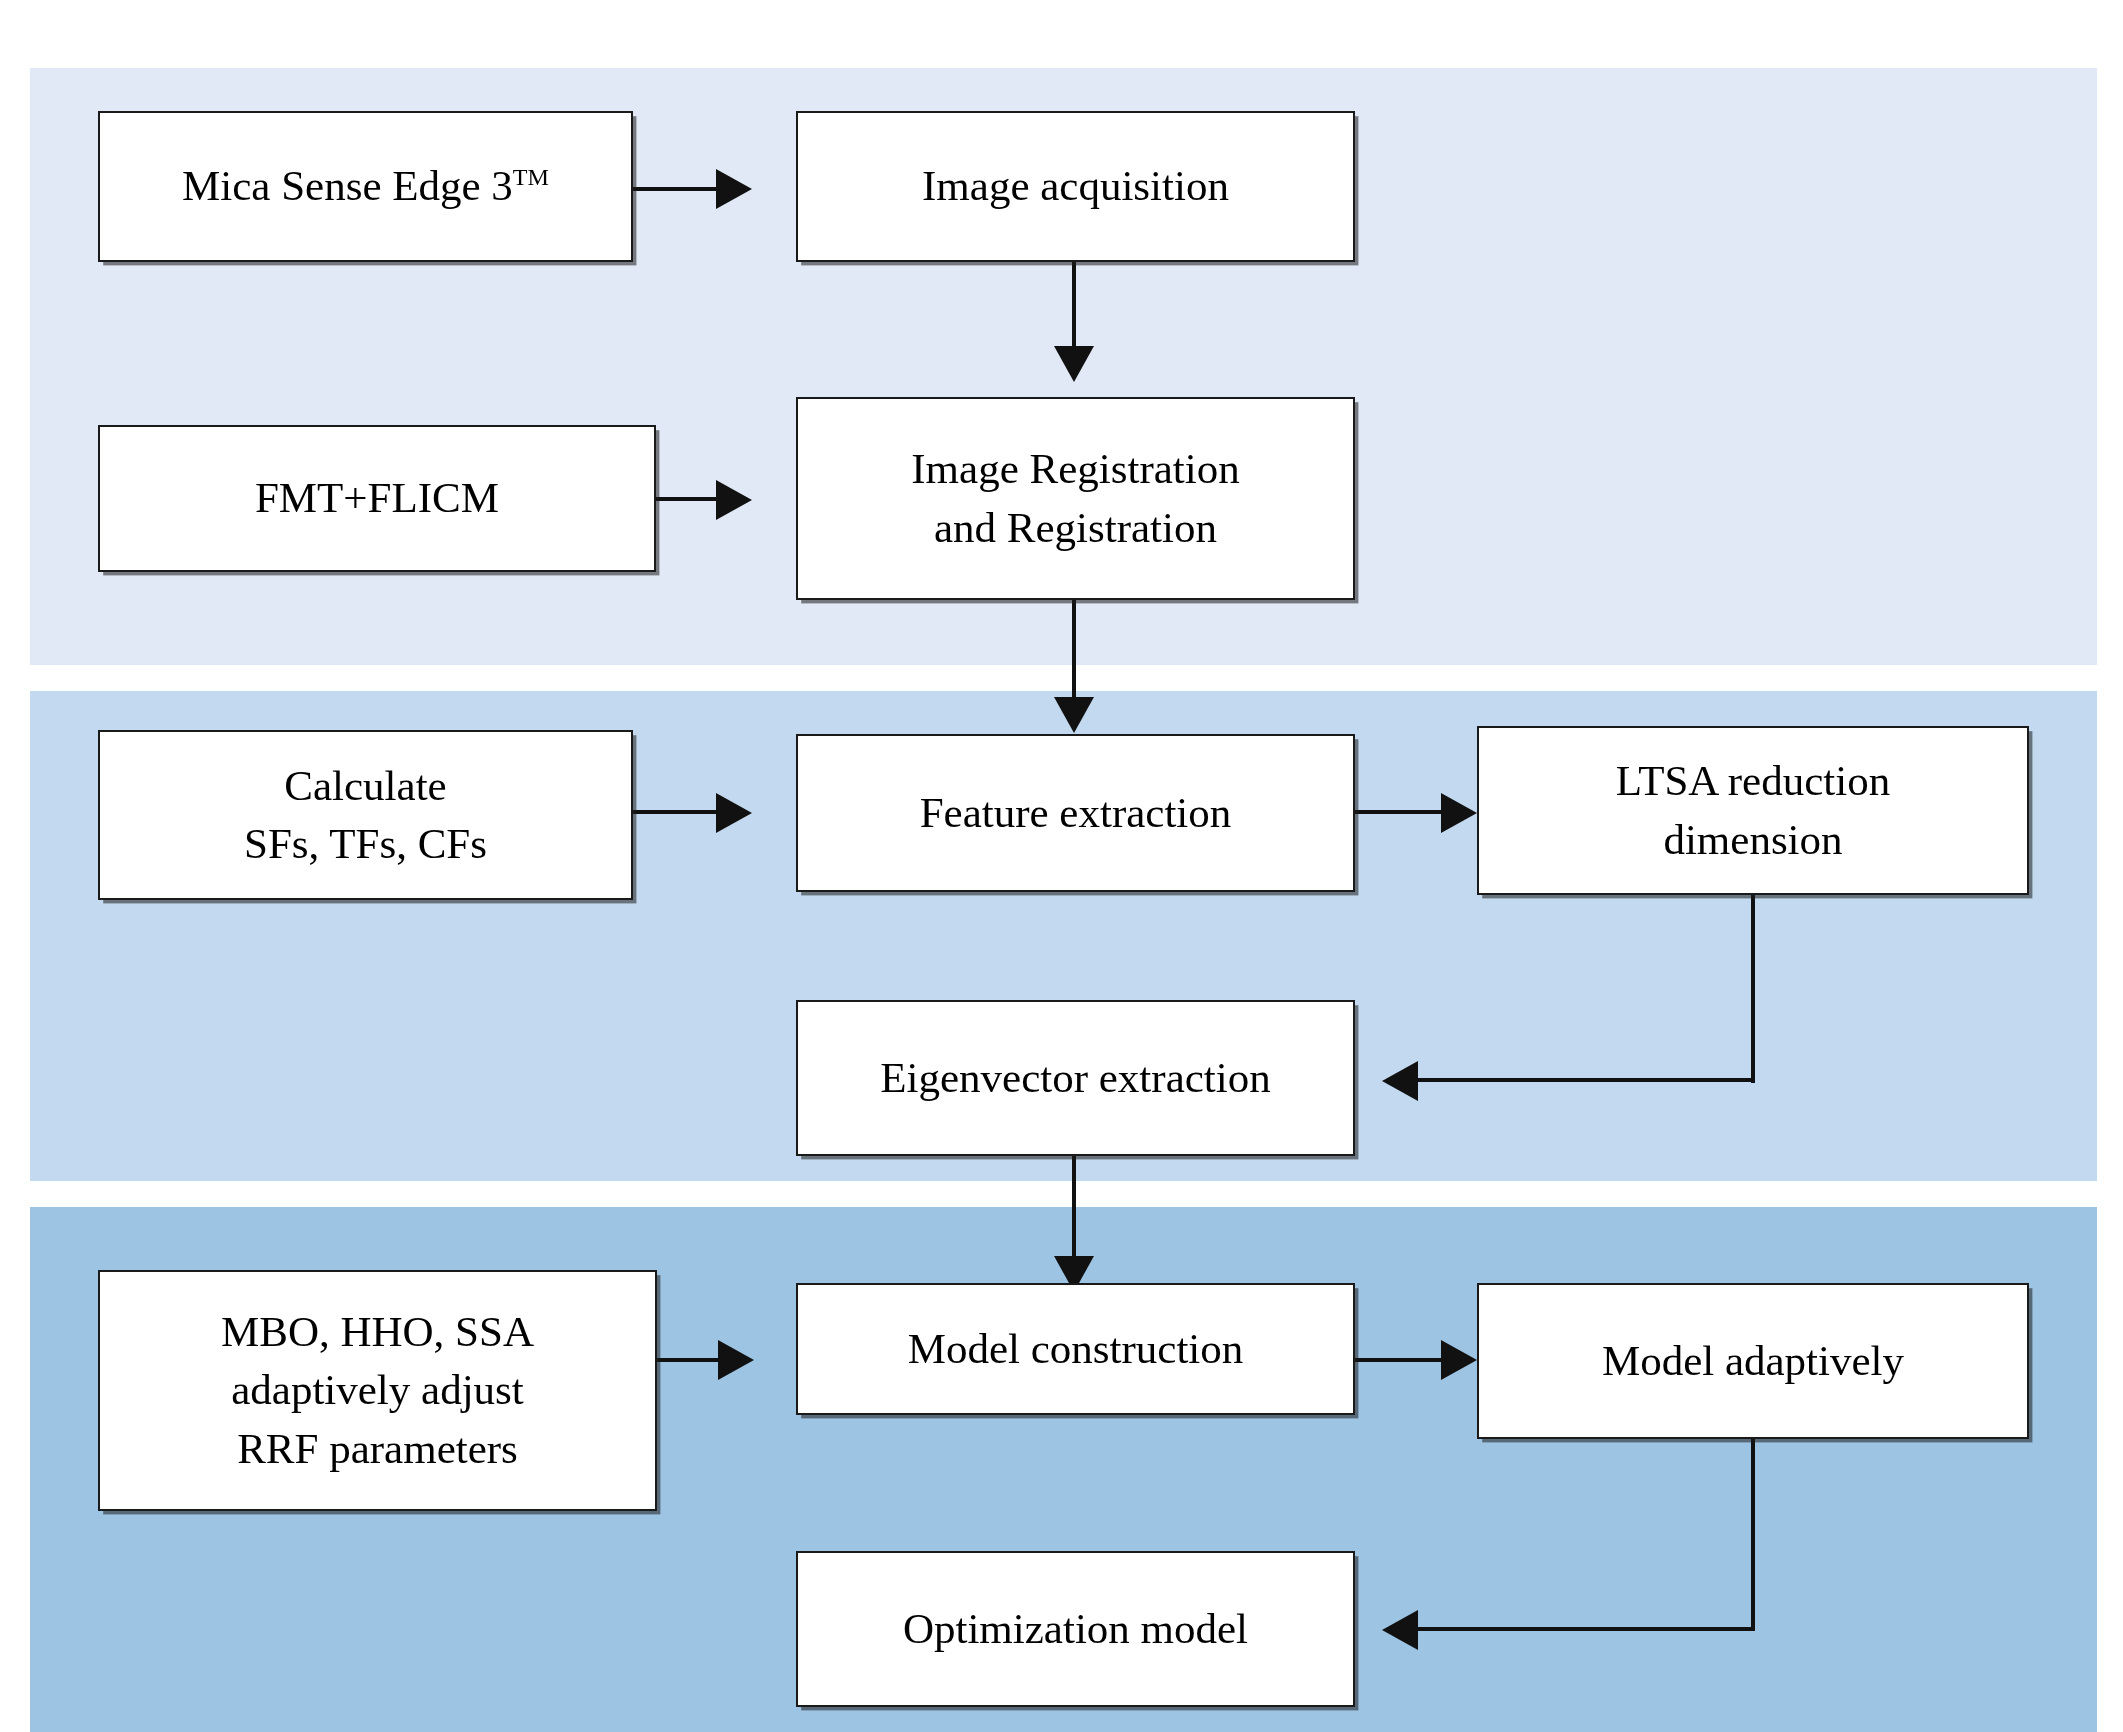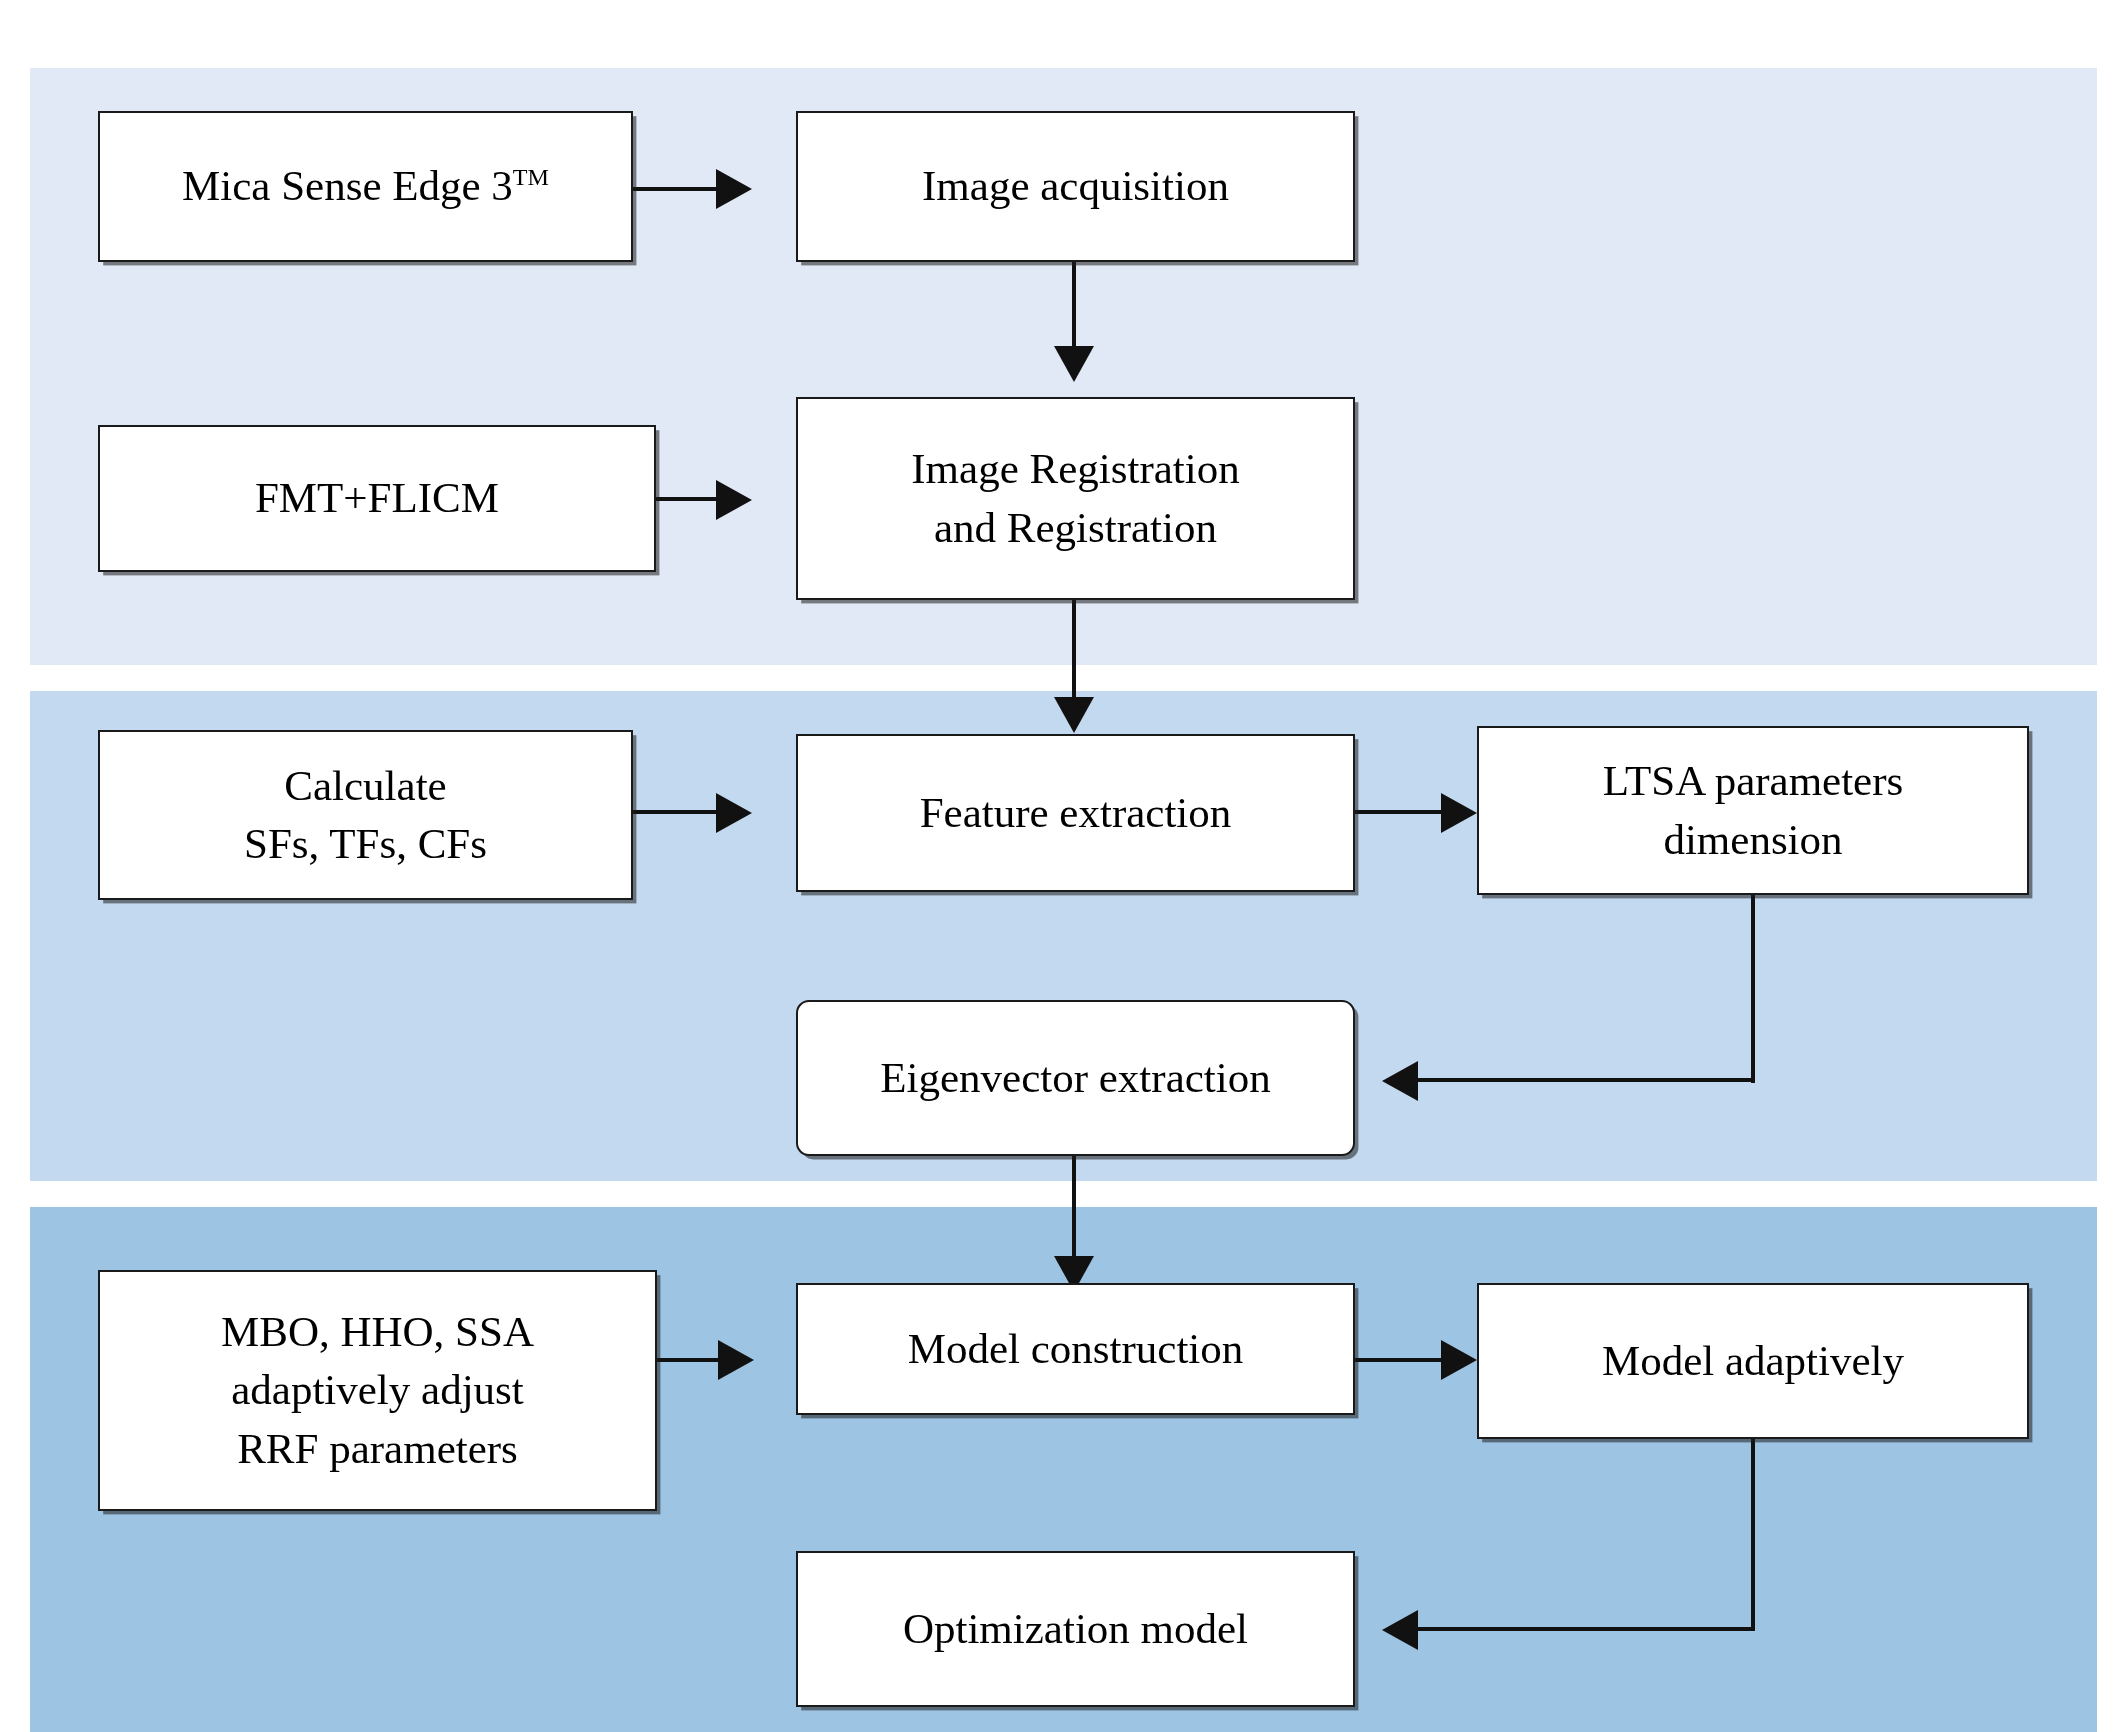--- a/index.html
+++ b/index.html
@@ -138,25 +138,25 @@
   <div class="node" style="left:98px; top:692px; width:535px; height:170px;">
     <span class="line">Calculate</span>
     <span class="line">SFs, TFs, CFs</span>
   </div>
 
   <div class="node" style="left:796px; top:696px; width:559px; height:158px;">
     <span class="line">Feature extraction</span>
   </div>
 
   <div class="node" style="left:1477px; top:688px; width:552px; height:169px;">
-    <span class="line">LTSA parameters</span>
+    <span class="line">LTSA reduction</span>
     <span class="line">dimension</span>
   </div>
 
-  <div class="node" style="left:796px; top:962px; width:559px; height:156px;border-radius:13px;">
+  <div class="node" style="left:796px; top:962px; width:559px; height:156px;">
     <span class="line">Eigenvector extraction</span>
   </div>
 
   <div class="node" style="left:98px; top:1232px; width:559px; height:241px;">
     <span class="line">MBO, HHO, SSA</span>
     <span class="line">adaptively adjust</span>
     <span class="line">RRF parameters</span>
   </div>
 
   <div class="node" style="left:796px; top:1245px; width:559px; height:132px;">

